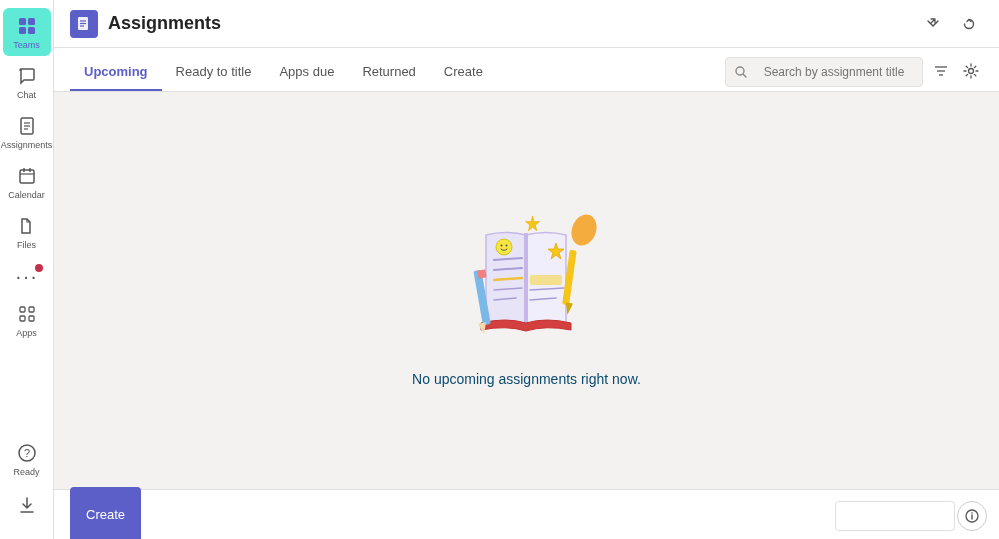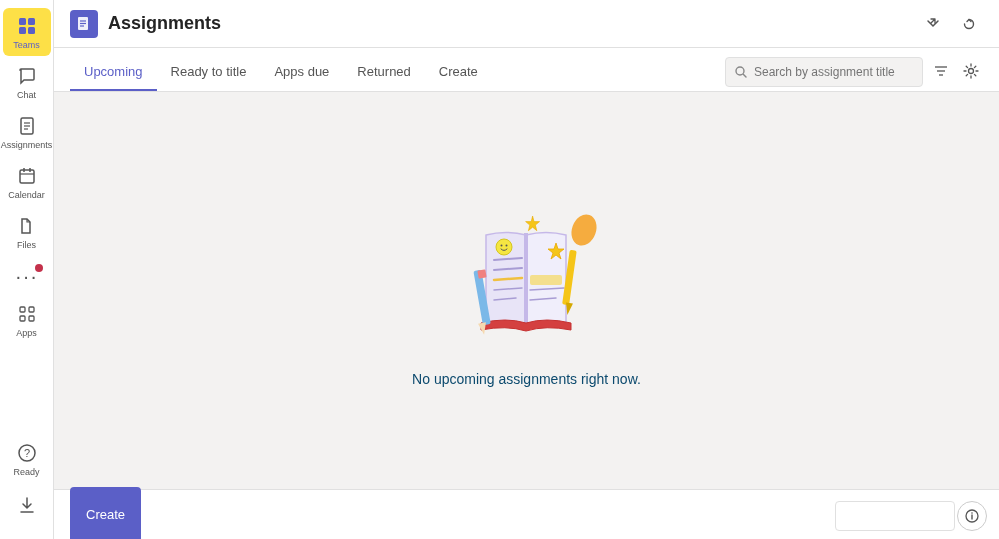--- a/index.html
+++ b/index.html
@@ -22,21 +22,21 @@
       flex-direction: column;
       align-items: center;
       justify-content: center;
       width: 48px;
       padding: 6px 4px;
       margin-bottom: 2px;
       border-radius: 6px;
       cursor: pointer;
       position: relative;
     }
-    .sidebar-item.active { background: #fde047; }
+    .sidebar-item.active { background: #5eead4; }
     .sidebar-item .icon-wrap {
       width: 24px;
       height: 24px;
       display: flex;
       align-items: center;
       justify-content: center;
       color: #444;
       font-size: 18px;
     }
     .sidebar-item.active .icon-wrap { color: #5b5fc7; }
@@ -133,21 +133,21 @@
       padding: 10px 14px;
       font-size: 13px;
       color: #555;
       cursor: pointer;
       border-bottom: 2px solid transparent;
       white-space: nowrap;
     }
     .tab.active {
       color: #5b5fc7;
       border-bottom: 2px solid #5b5fc7;
-      font-weight: 400;
+      font-weight: 700;
     }
     .tab-search-area {
       margin-left: auto;
       display: flex;
       align-items: center;
       gap: 6px;
       padding-bottom: 4px;
     }
     .search-box {
       display: flex;
@@ -159,20 +159,21 @@
       gap: 6px;
       height: 30px;
     }
     .search-box input {
       background: none;
       border: none;
       outline: none;
       font-size: 12px;
       color: #1d4ed8;
       width: 160px;
+      text-align: center;
     }
     .filter-btn, .settings-btn {
       background: none;
       border: none;
       cursor: pointer;
       color: #555;
       font-size: 14px;
       padding: 4px;
       border-radius: 4px;
     }

